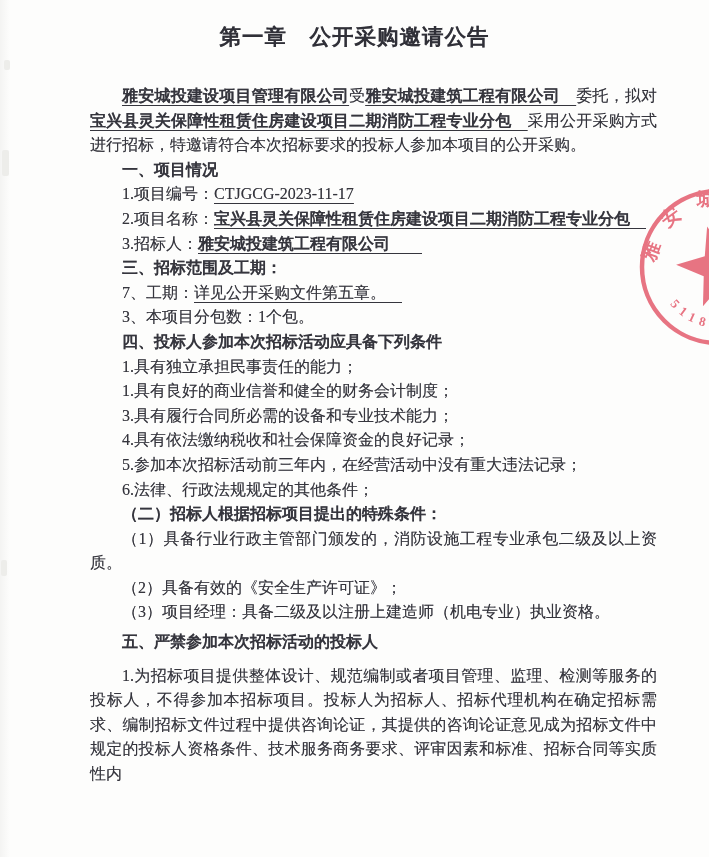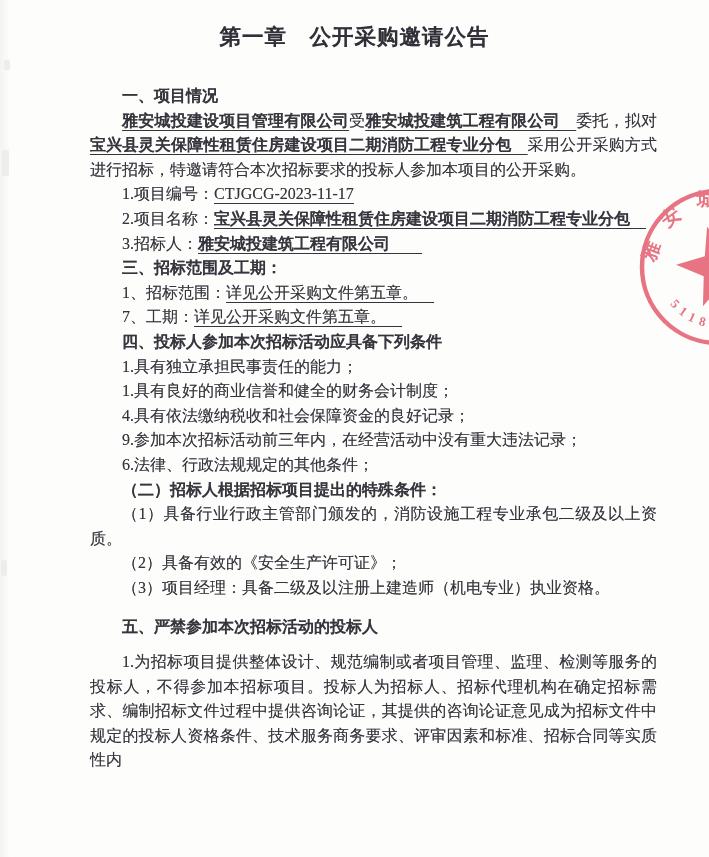--- a/index.html
+++ b/index.html
@@ -67,39 +67,40 @@
 
 <div class="page">
   <div class="scan-edge"></div>
   <div class="artifact a1"></div>
   <div class="artifact a2"></div>
   <div class="artifact a3"></div>
 
   <h1 class="title">第一章　公开采购邀请公告</h1>
 
   <div class="doc-body">
+      <div class="para justify"><span class="b u">雅安城投建设项目管理有限公司</span><span>受</span><span class="b u">雅安城投建筑工程有限公司　</span><span>委托，拟对</span><span class="b u">宝兴县灵关保障性租赁住房建设项目二期消防工程专业分包　</span><span>采用公开采购方式进行招标，特邀请符合本次招标要求的投标人参加本项目的公开采购。</span></div>
       <div class="para"><span class="b">一、项目情况</span></div>
-      <div class="para justify"><span class="b u">雅安城投建设项目管理有限公司</span><span>受</span><span class="b u">雅安城投建筑工程有限公司　</span><span>委托，拟对</span><span class="b u">宝兴县灵关保障性租赁住房建设项目二期消防工程专业分包　</span><span>采用公开采购方式进行招标，特邀请符合本次招标要求的投标人参加本项目的公开采购。</span></div>
       <div class="para"><span>1.项目编号：</span><span class="u">CTJGCG-2023-11-17</span></div>
       <div class="para"><span>2.项目名称：</span><span class="b u">宝兴县灵关保障性租赁住房建设项目二期消防工程专业分包　</span></div>
       <div class="para"><span>3.招标人：</span><span class="b u">雅安城投建筑工程有限公司　　</span></div>
       <div class="para"><span class="b">三、招标范围及工期：</span></div>
-      <div class="para"><span>1、招标范围：</span><span class="u">详见公开采购文件第五章。　</span></div>
       <div class="para"><span>7、工期：</span><span class="u">详见公开采购文件第五章。　</span></div>
+      <div class="para"><span>3、本项目分包数：1个包。</span></div>
       <div class="para"><span class="b">四、投标人参加本次招标活动应具备下列条件</span></div>
       <div class="para"><span>1.具有独立承担民事责任的能力；</span></div>
       <div class="para"><span>1.具有良好的商业信誉和健全的财务会计制度；</span></div>
+      <div class="para"><span>3.具有履行合同所必需的设备和专业技术能力；</span></div>
       <div class="para"><span>4.具有依法缴纳税收和社会保障资金的良好记录；</span></div>
-      <div class="para"><span>9.参加本次招标活动前三年内，在经营活动中没有重大违法记录；</span></div>
+      <div class="para"><span>5.参加本次招标活动前三年内，在经营活动中没有重大违法记录；</span></div>
       <div class="para"><span>6.法律、行政法规规定的其他条件；</span></div>
       <div class="para"><span class="b">（二）招标人根据招标项目提出的特殊条件：</span></div>
       <div class="para justify"><span>（1）具备行业行政主管部门颁发的，消防设施工程专业承包二级及以上资质。</span></div>
       <div class="para" style="margin-top: 0;"><span>（2）具备有效的《安全生产许可证》；</span></div>
       <div class="para"><span>（3）项目经理：具备二级及以注册上建造师（机电专业）执业资格。</span></div>
-      <div class="para" style="margin-top: 16px; font-family: Liberation Mono, monospace;"><span class="b">五、严禁参加本次招标活动的投标人</span></div>
+      <div class="para" style="margin-top: 5px;"><span class="b">五、严禁参加本次招标活动的投标人</span></div>
       <div class="para justify" style="margin-top: 9px;"><span>1.为招标项目提供整体设计、规范编制或者项目管理、监理、检测等服务的投标人，不得参加本招标项目。投标人为招标人、招标代理机构在确定招标需求、编制招标文件过程中提供咨询论证，其提供的咨询论证意见成为招标文件中规定的投标人资格条件、技术服务商务要求、评审因素和标准、招标合同等实质性内</span></div>
     </div>
 
   <svg class="stamp" width="170" height="170" viewBox="0 0 170 170" aria-hidden="true">
     <circle cx="85" cy="85" r="76" fill="none" stroke-width="4.5" stroke="#e8697a"></circle>
     <path id="sealArcTop" d="M 23 85 A 62 62 0 0 1 147 85" fill="none"></path>
     <path id="sealArcBot" d="M 30 110 A 60 60 0 0 0 140 110" fill="none"></path>
     <polygon transform="rotate(-15 85 85)" points="85,43 95,71.2 124.9,72 101.2,90.3 109.7,119 85,102 60.3,119 68.8,90.3 45.1,72 75,71.2" fill="#e8697a"></polygon>
     <text font-size="19" font-weight="bold" letter-spacing="17" fill="#e8697a">
       <textPath href="#sealArcTop" startOffset="4">雅安城投建</textPath>

